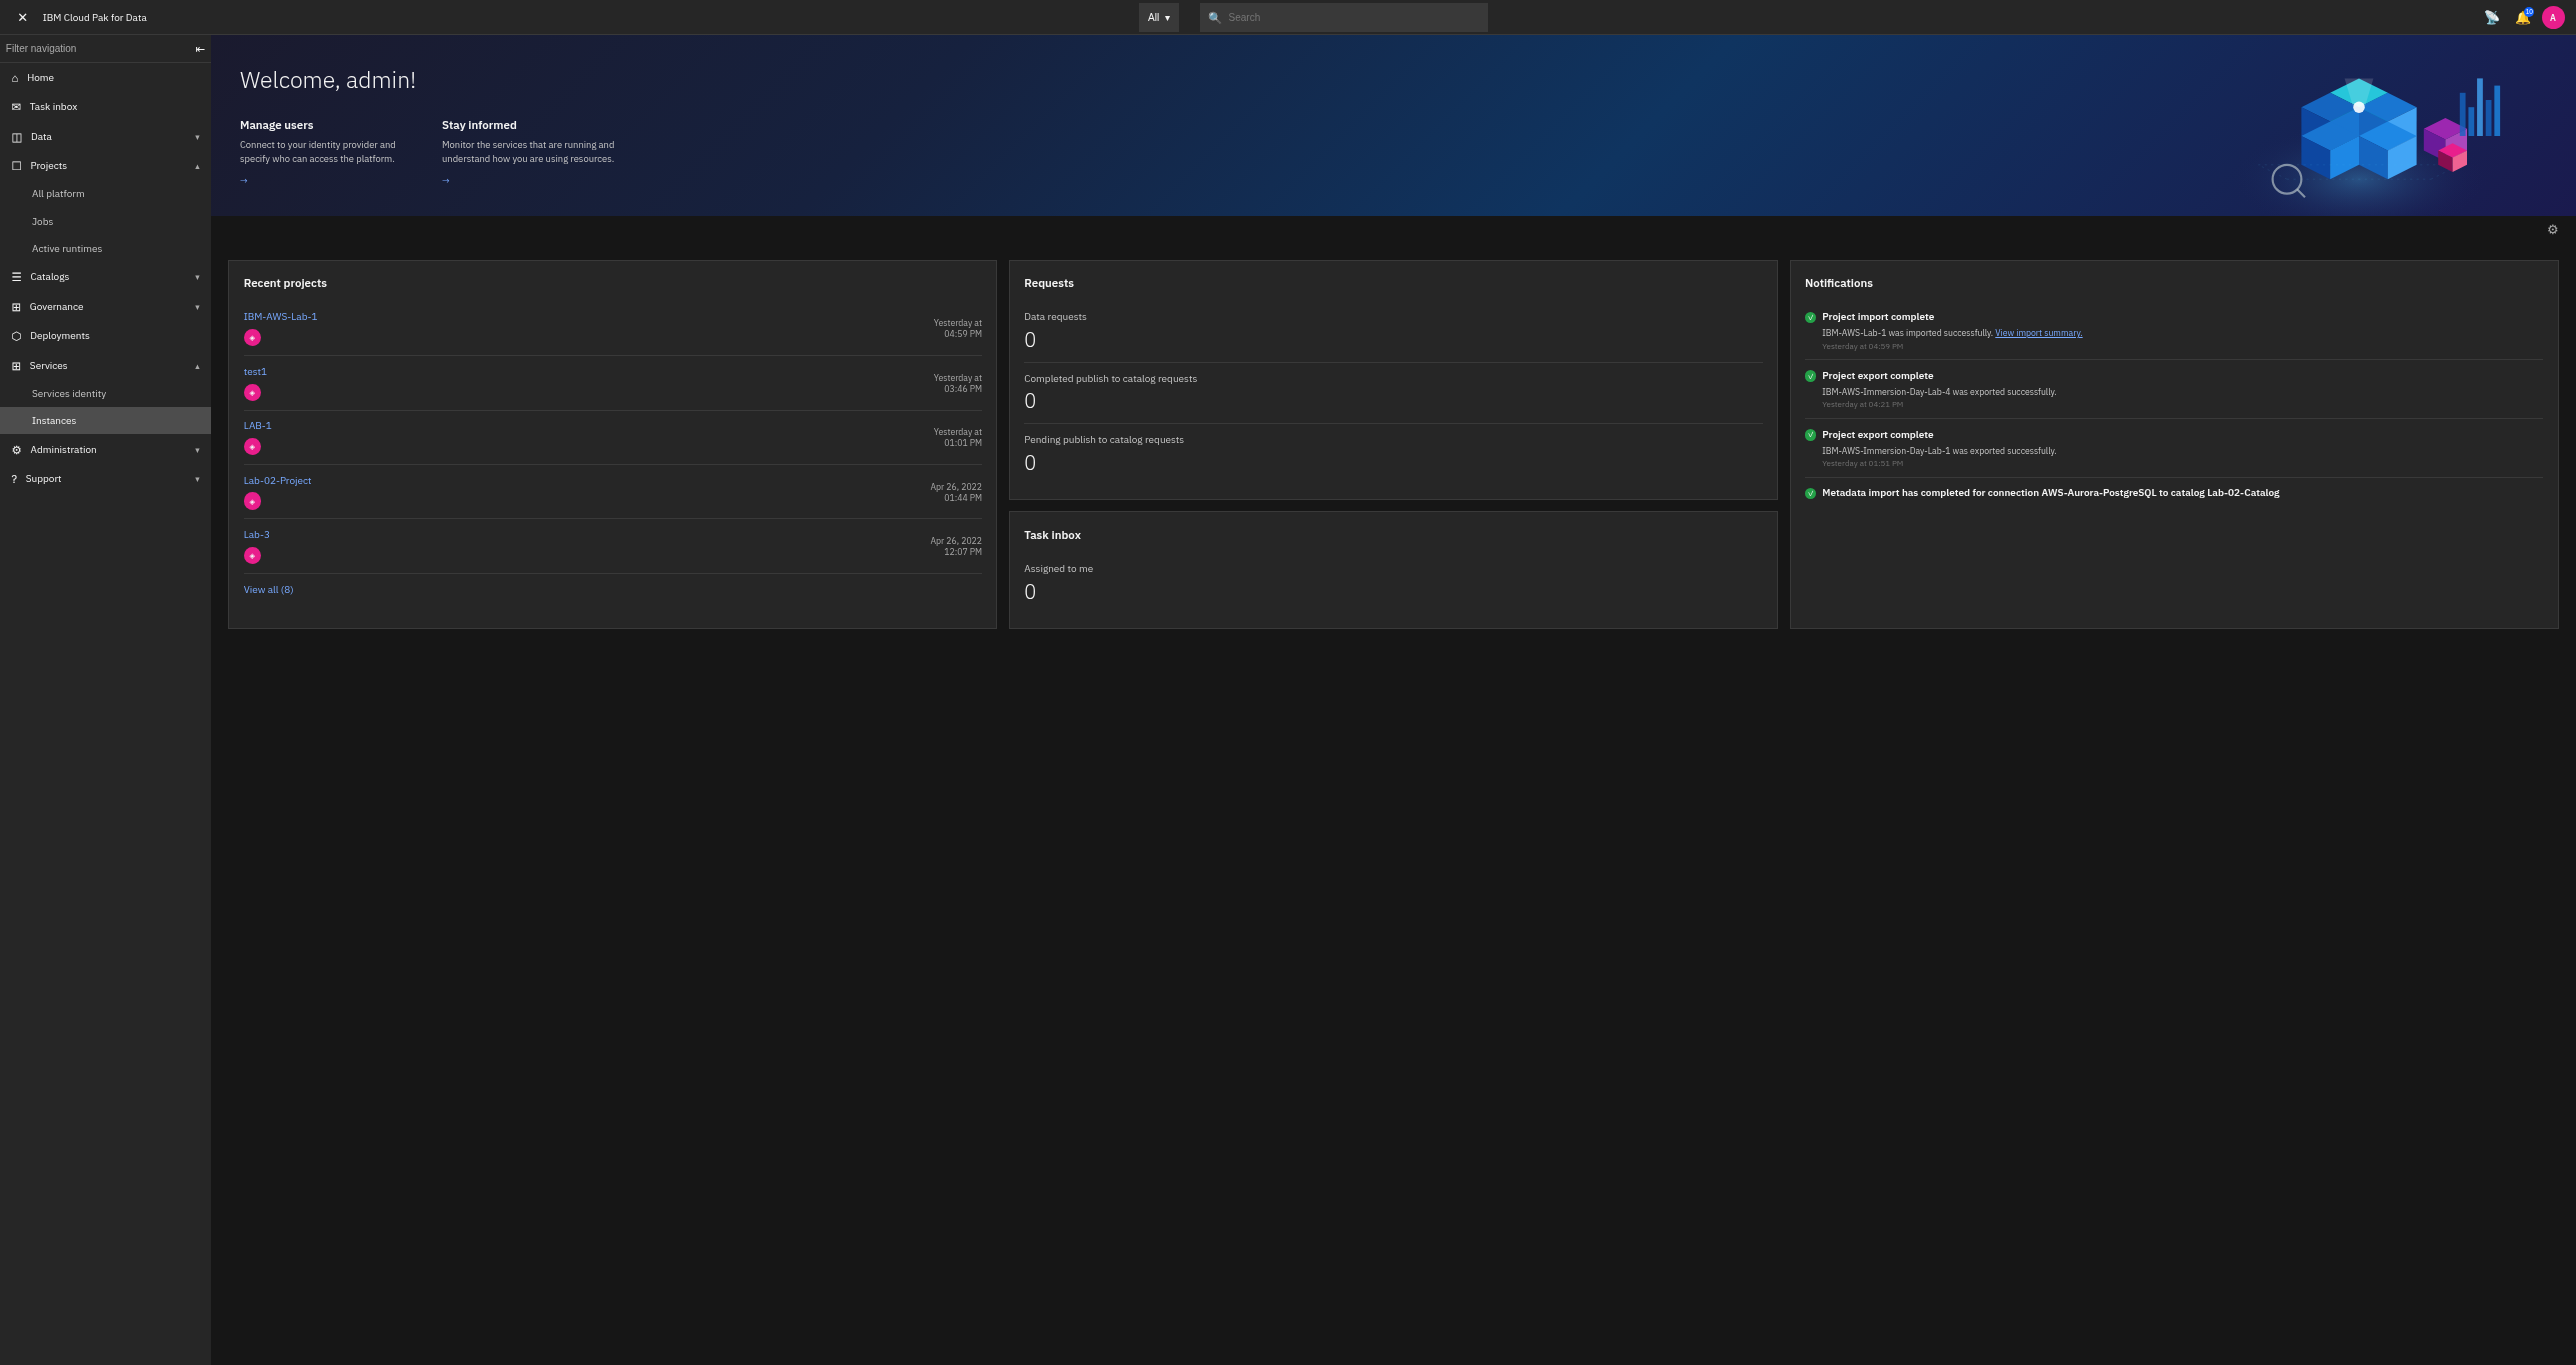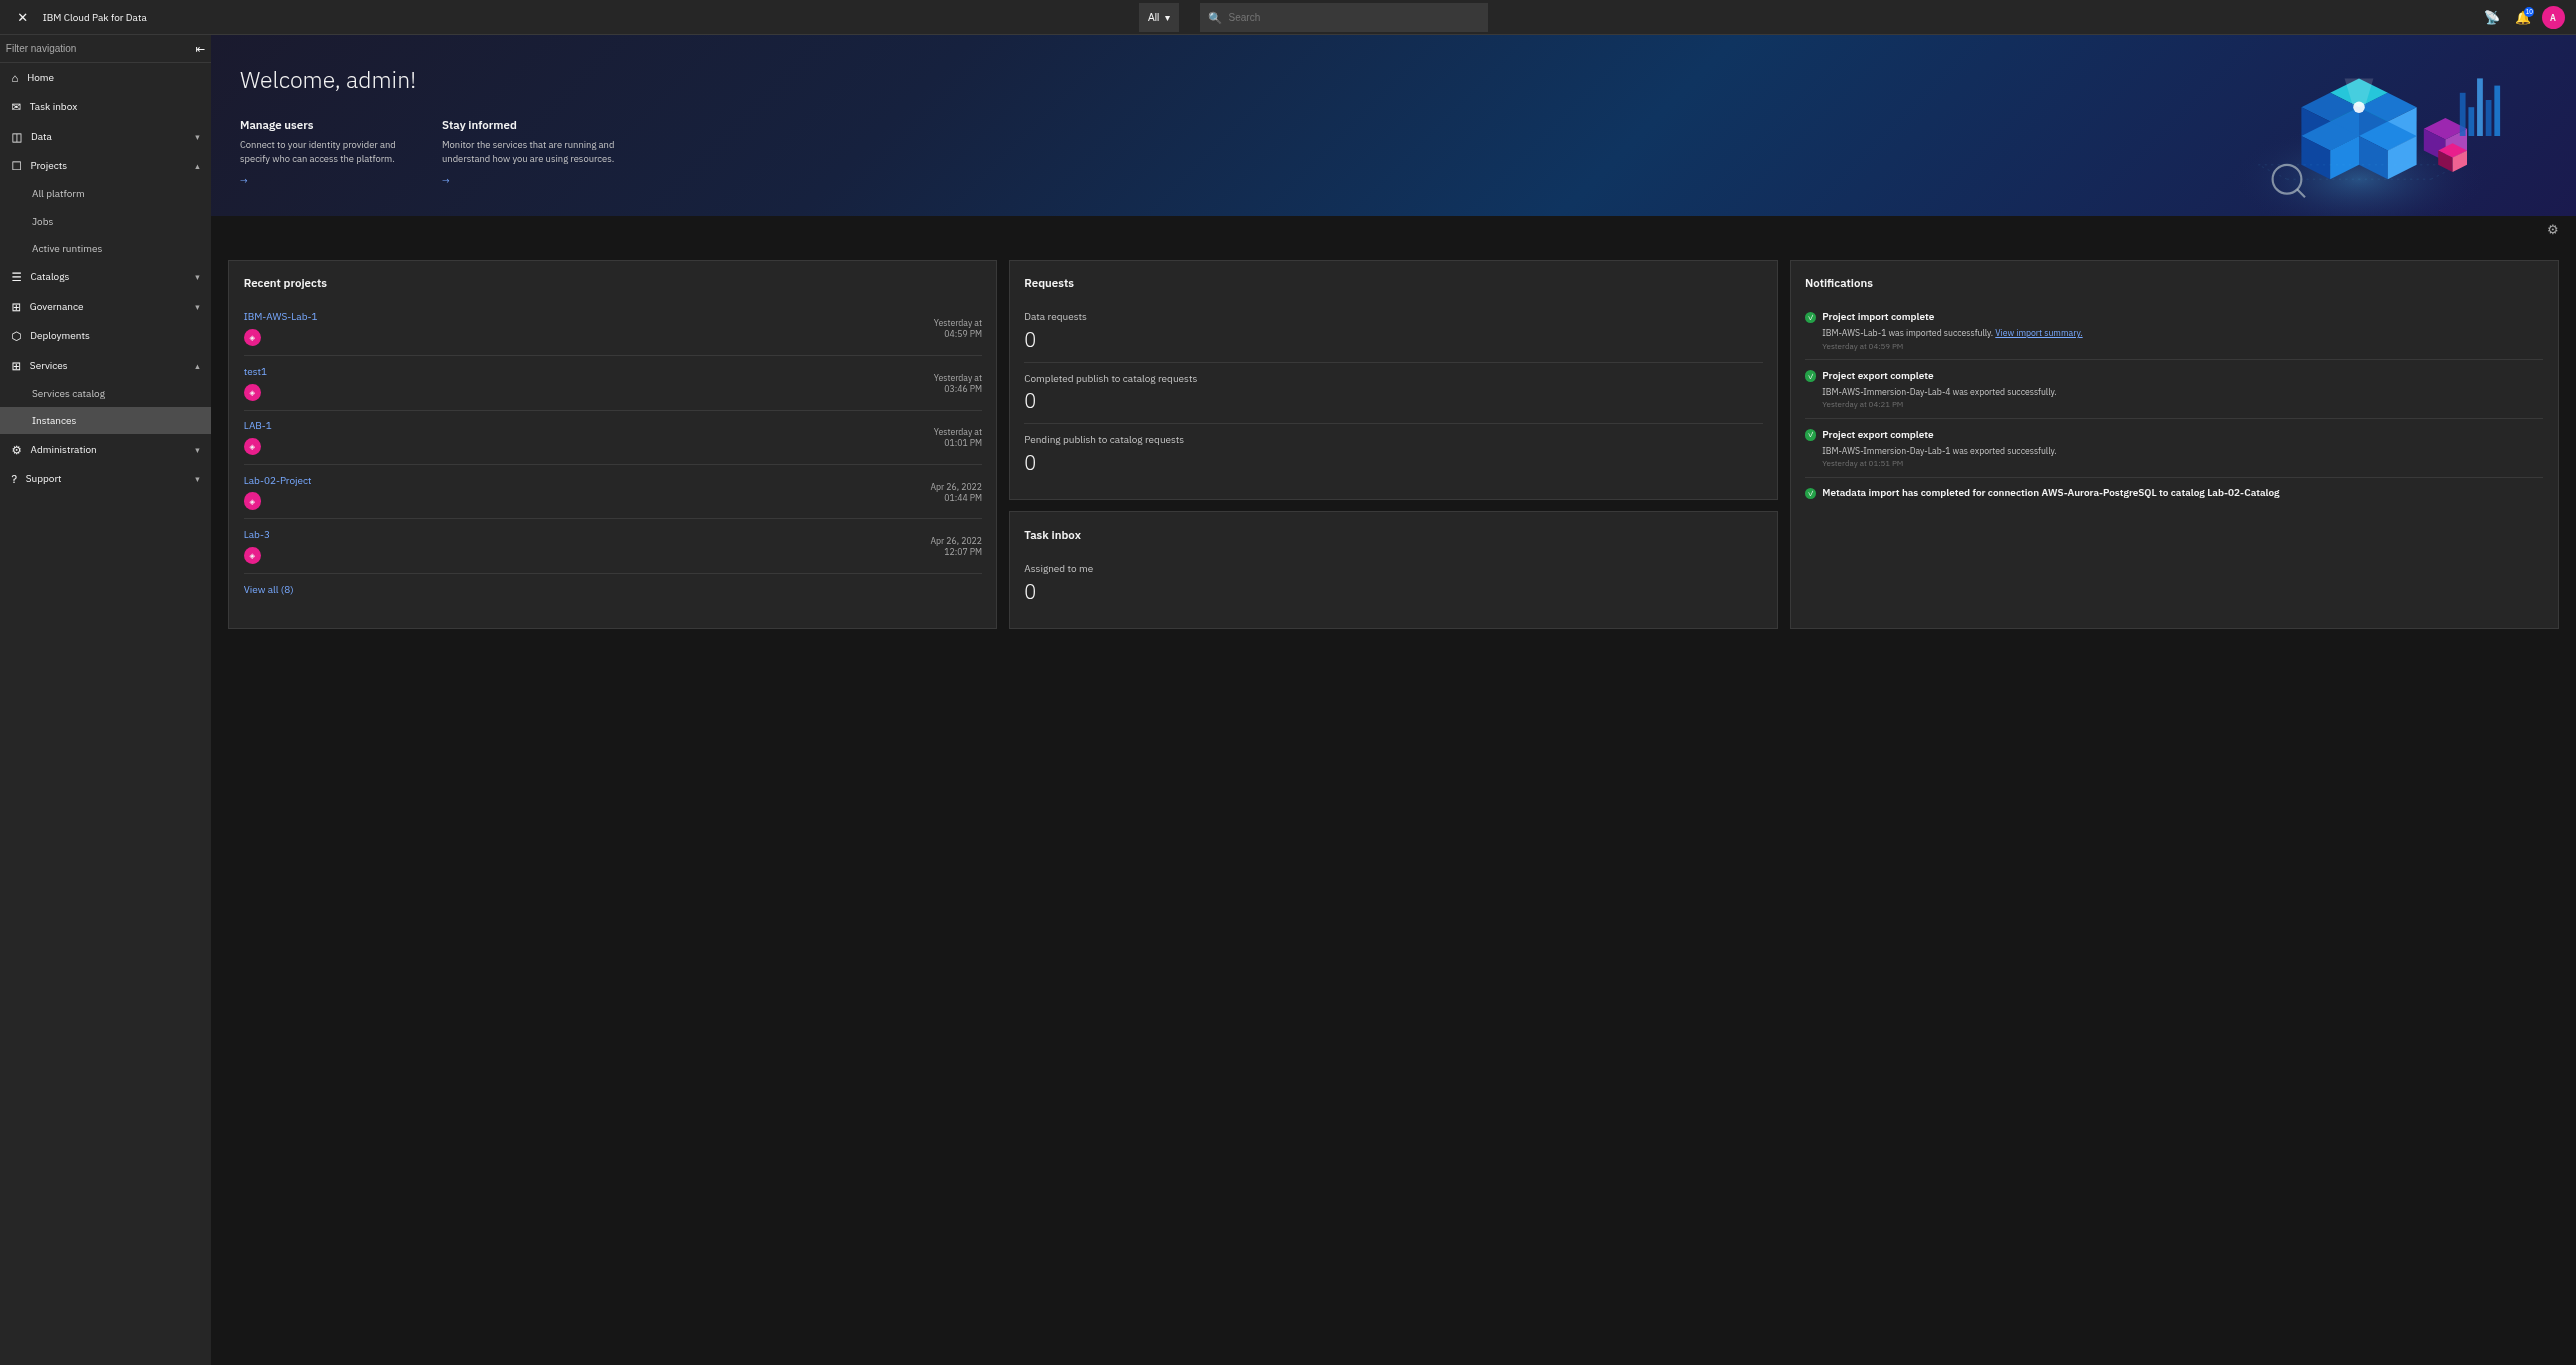--- a/index.html
+++ b/index.html
@@ -421,21 +421,21 @@
       <span class="nav-item-icon">⬡</span>
       <span class="nav-item-label">Deployments</span>
     </div>
 
     <div class="nav-item">
       <span class="nav-item-icon">⊞</span>
       <span class="nav-item-label">Services</span>
       <span class="nav-item-chevron">▴</span>
     </div>
     <div class="nav-sub-item">
-      <span>Services catalog</span>
+      <span>Services identity</span>
     </div>
     <div class="nav-sub-item active">
       <span>Instances</span>
     </div>
 
     <div class="nav-item">
       <span class="nav-item-icon">⚙</span>
       <span class="nav-item-label">Administration</span>
       <span class="nav-item-chevron">▾</span>
     </div>

